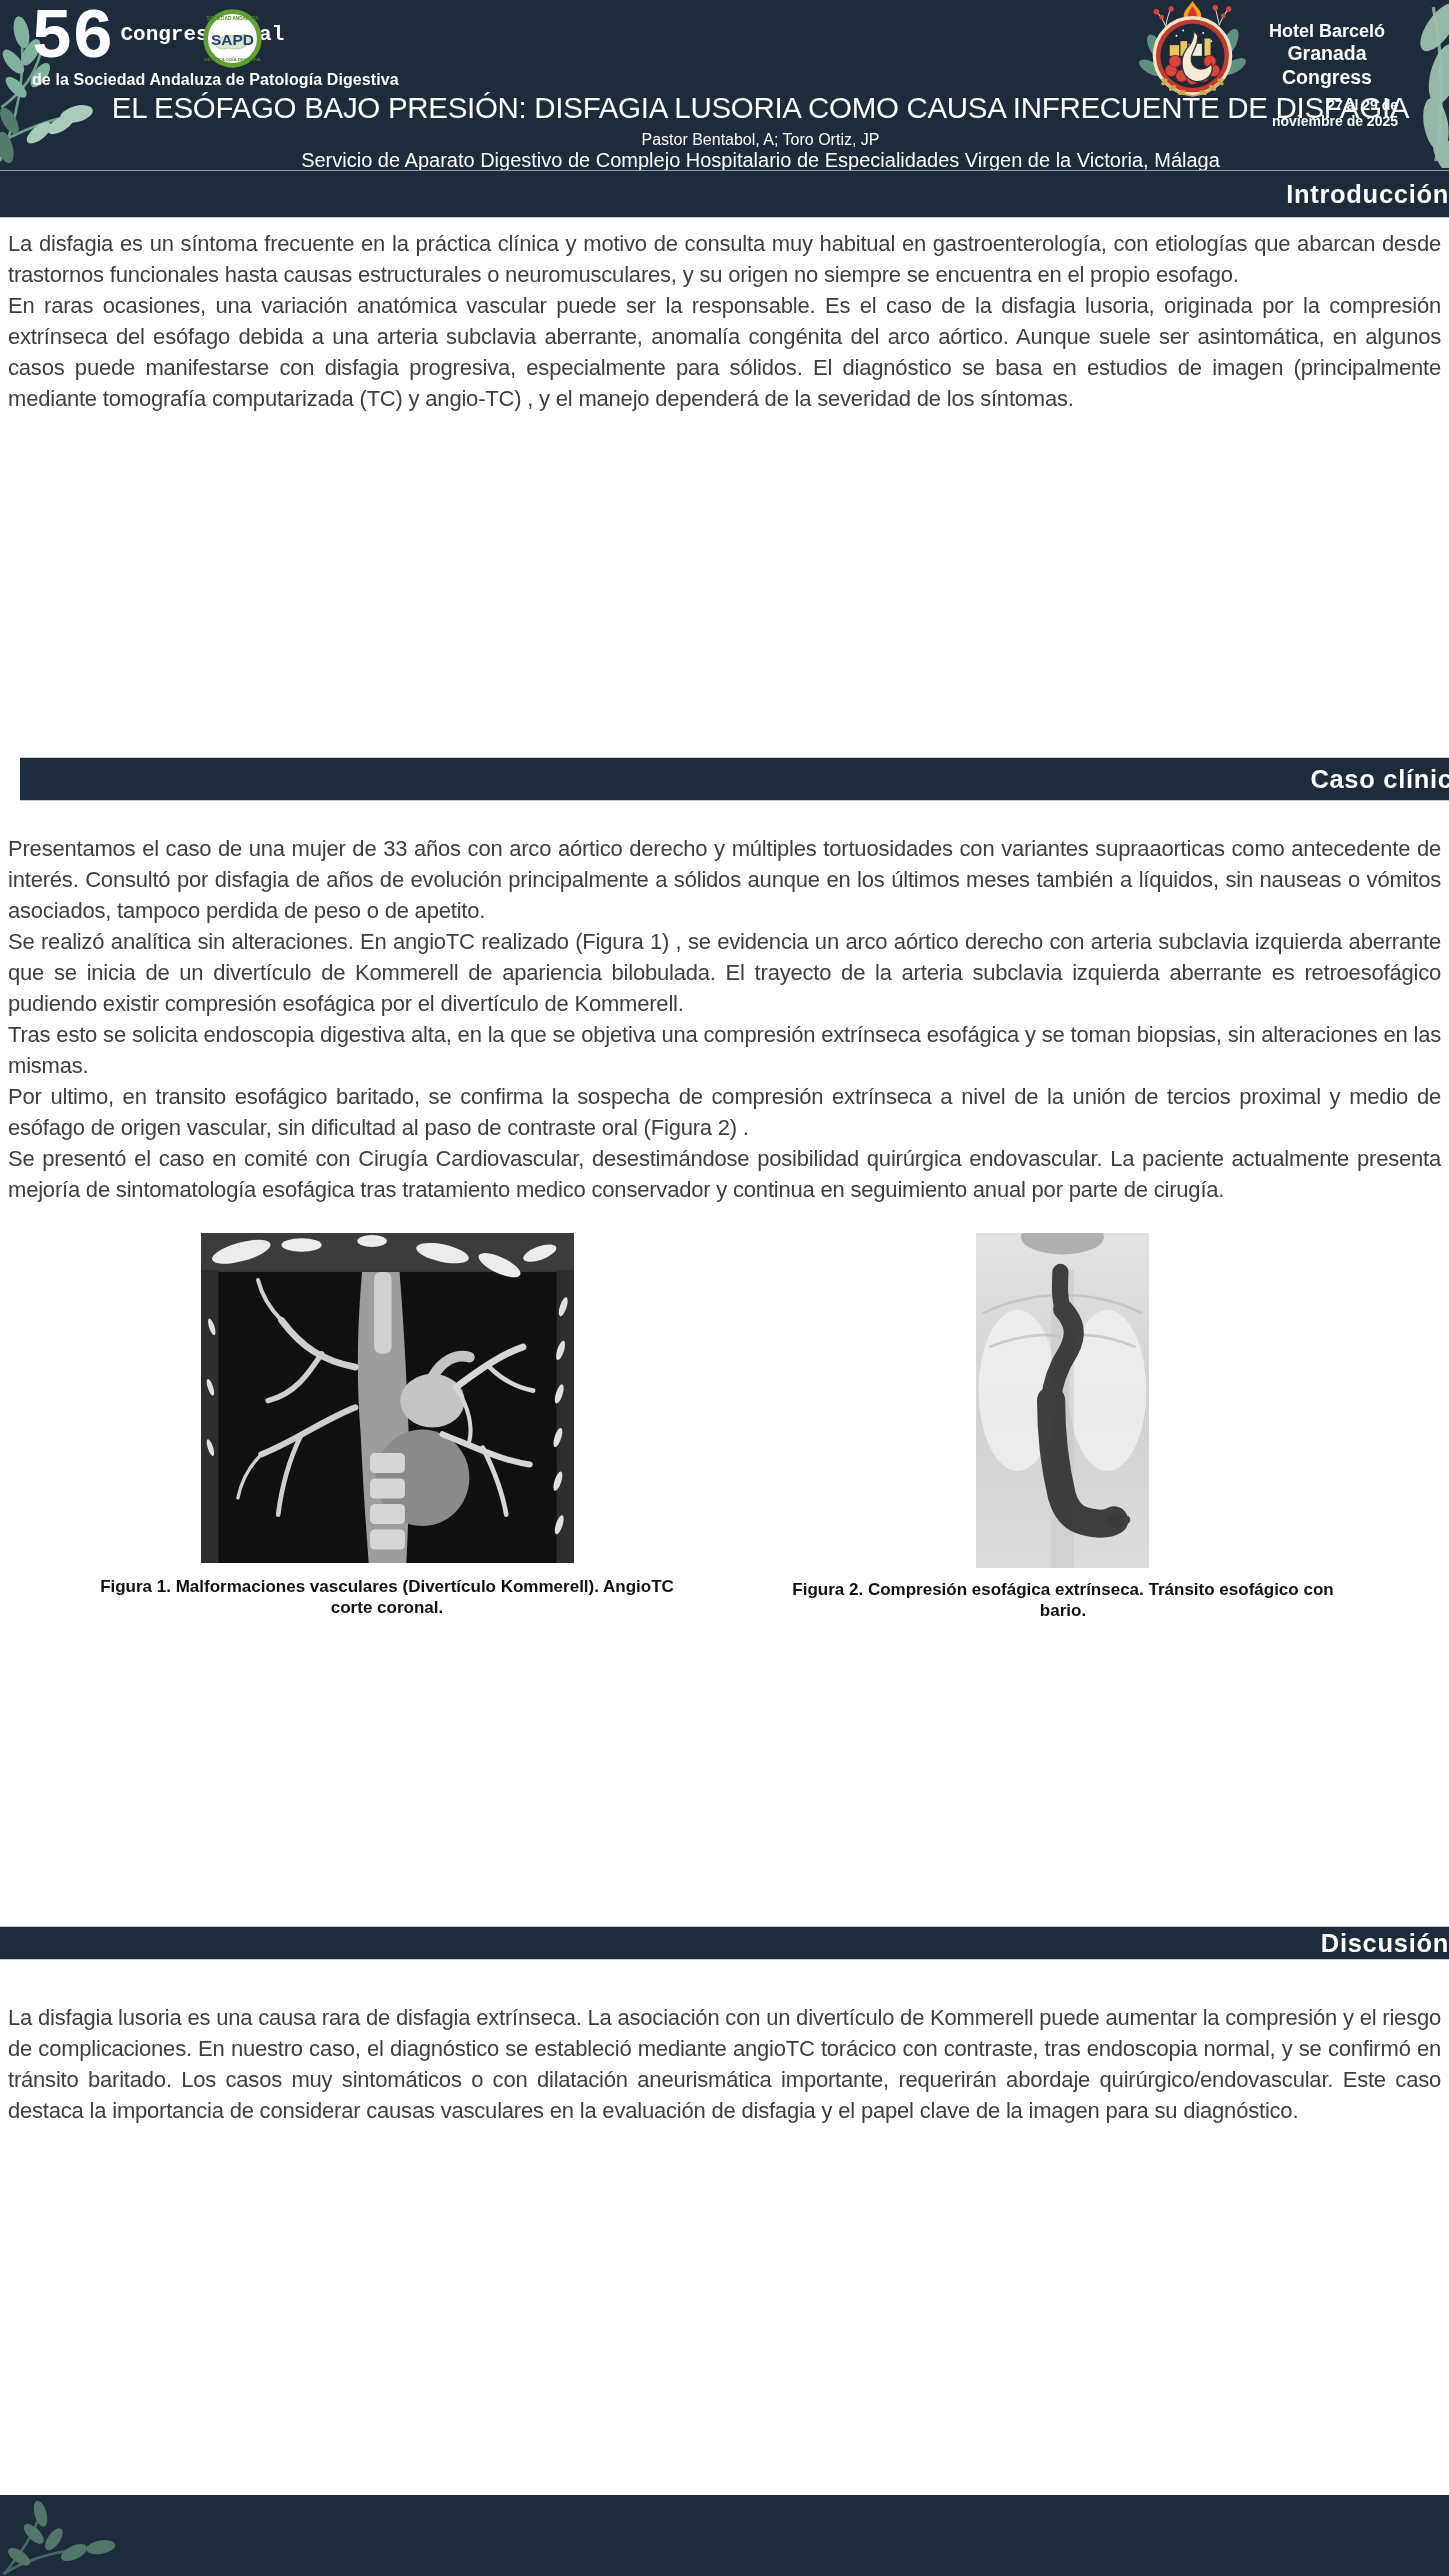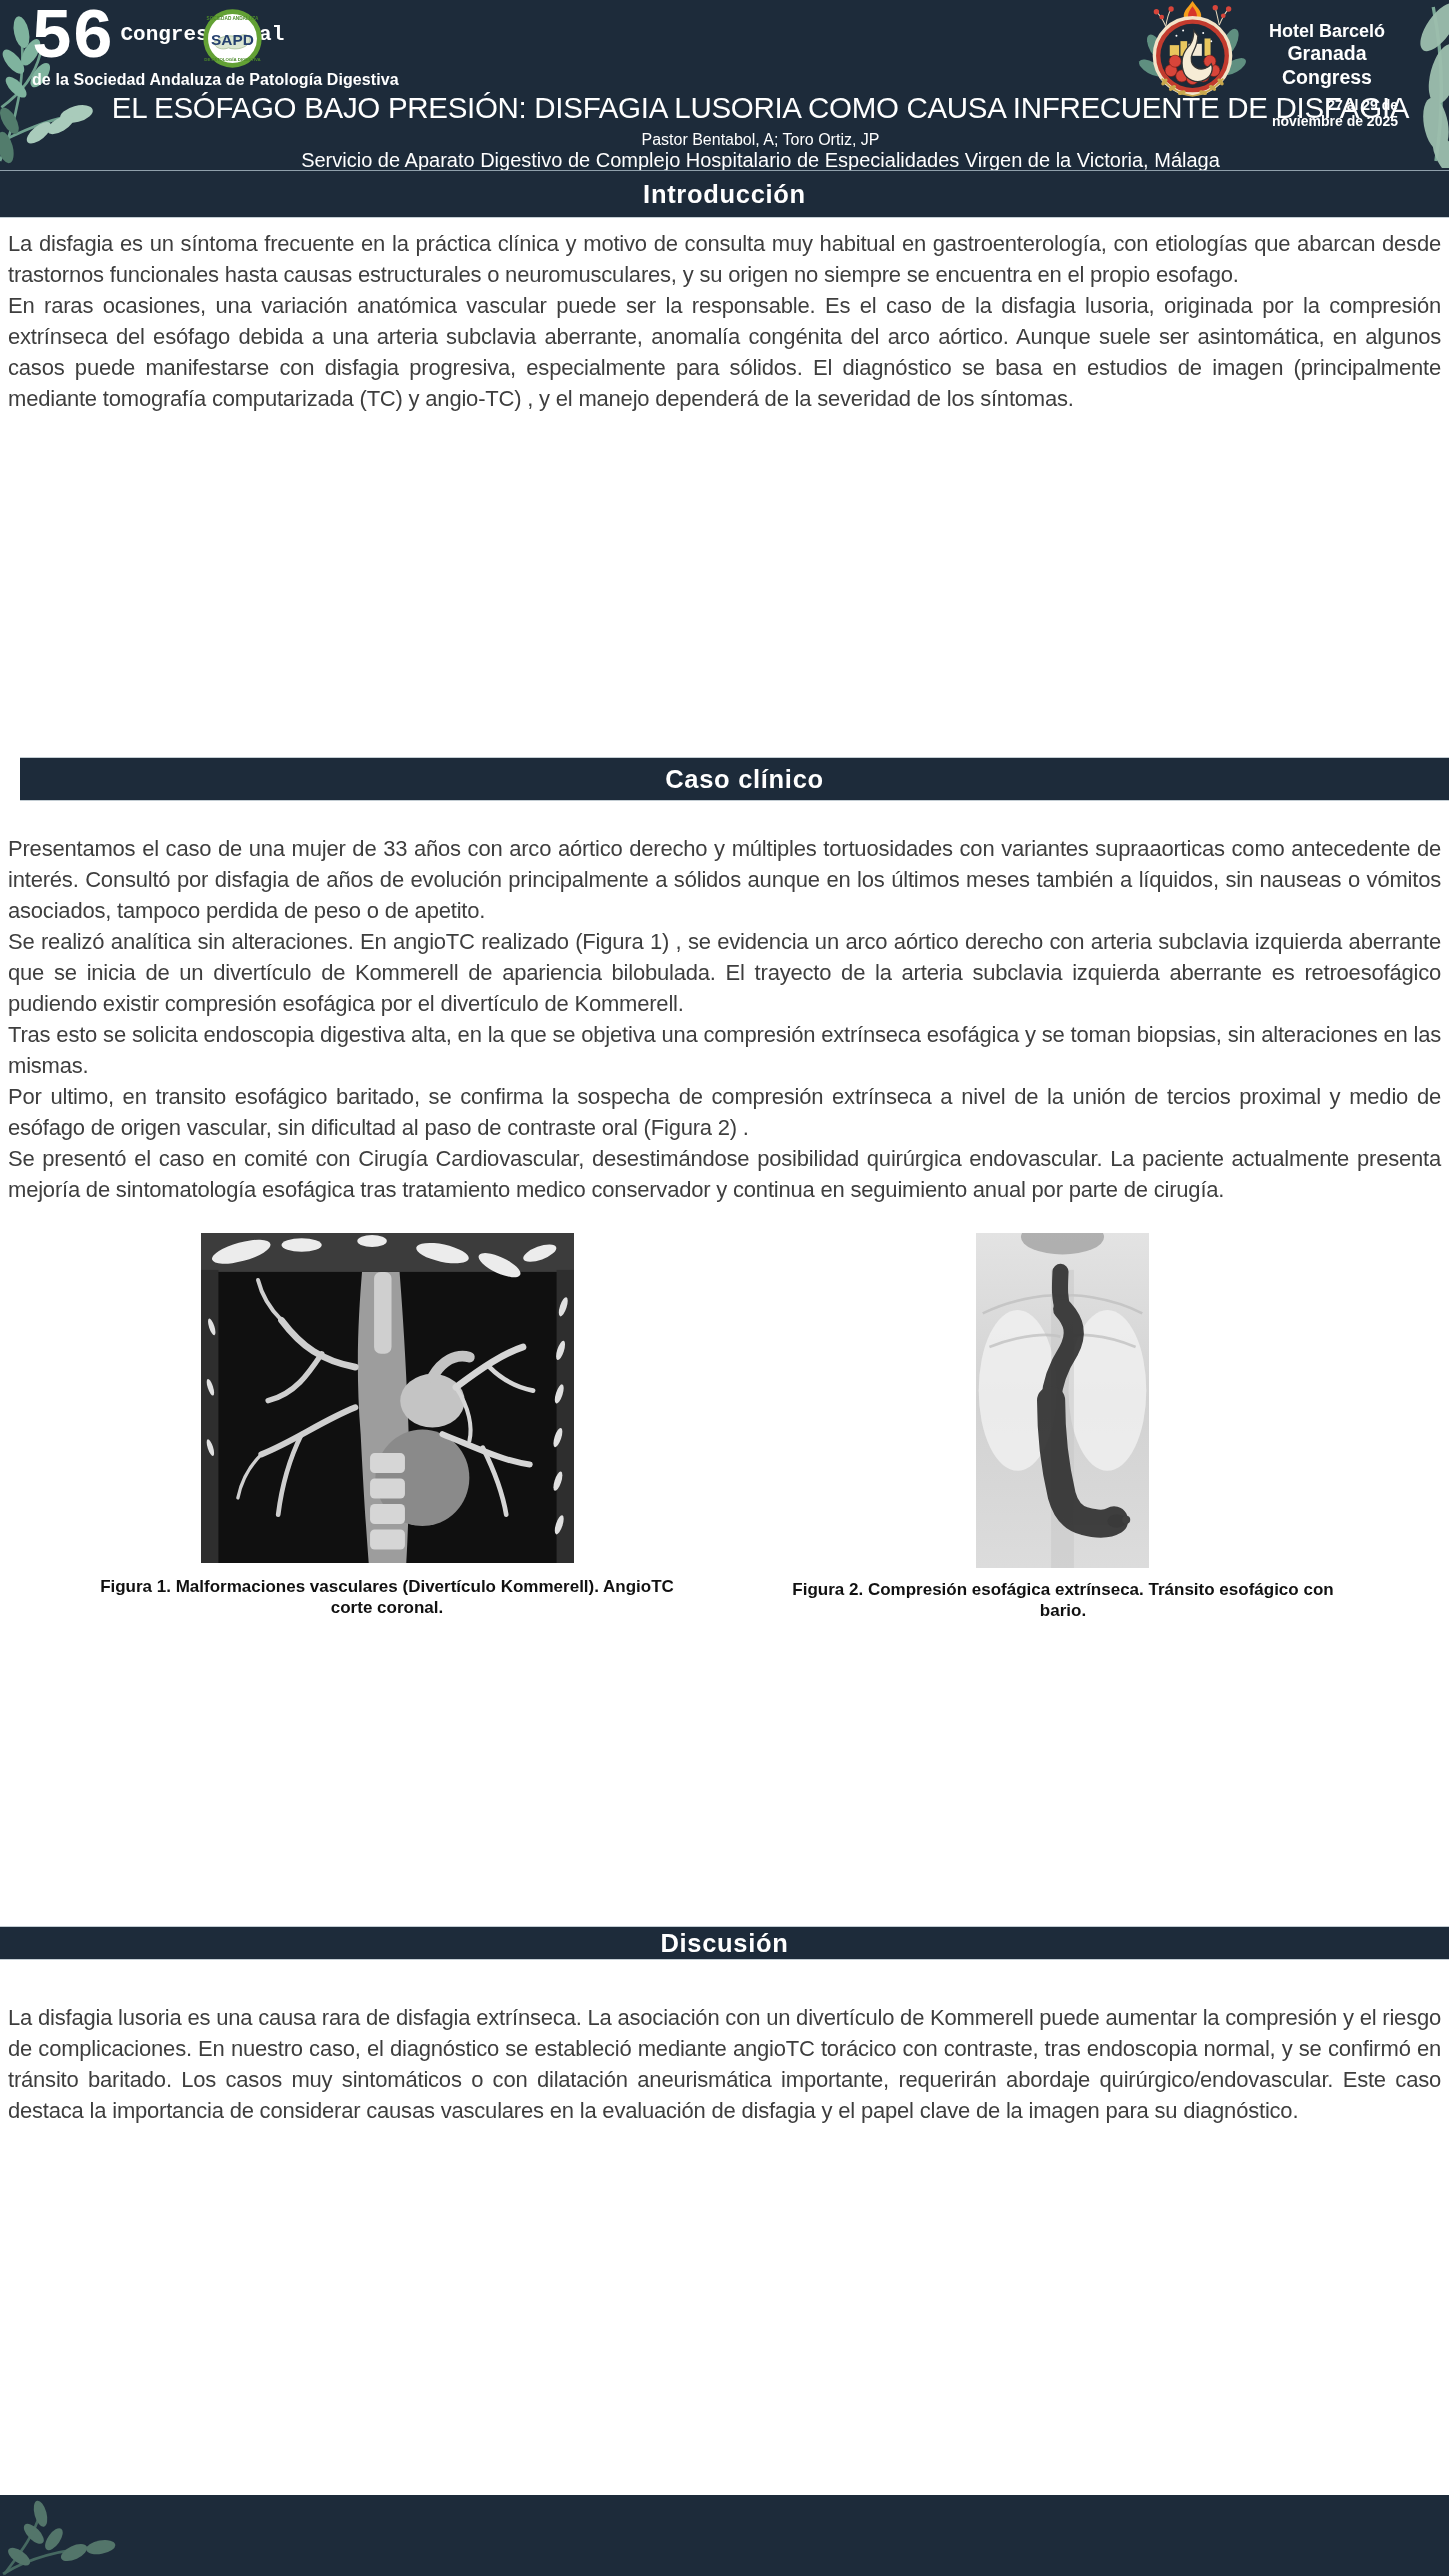--- a/index.html
+++ b/index.html
@@ -24,21 +24,21 @@
 
   
   .title-block { position:absolute; top:91px; left:0; width:1449px; text-align:center; color:#ffffff;margin-left:36px; }
   .title { font-size:29.5px; font-weight:400; line-height:34px; margin:0; letter-spacing:-0.3px; }
   .authors { font-size:16px; line-height:19px; margin-top:5.4px; }
   .affiliation { font-size:20px; line-height:19px; margin-top:1.3px; }
   .header-divider { position:absolute; top:170px; left:0; width:1449px; height:1.3px; background:#90a0ab; }
 
   
   .section-bar { position:absolute; left:0; width:1449px; height:44px; background:#1d2b3a;
-                 display:flex; align-items:center; justify-content:center;
+                 display:flex; align-items:center; justify-content:flex-end;
                  border-top:1.3px solid #c3cdd3; border-bottom:1.3px solid #c3cdd3; box-sizing:border-box; }
   #bar-intro { top:172px; height:46px; border-top:none; }
   #bar-case { top:757px;margin-left:20px; }
   #bar-disc { top:1926px; height:34px; }
   .section-heading { color:#ffffff; font-size:25.5px; font-weight:bold; letter-spacing:0.7px; }
 
   
   .body-text { position:absolute; left:8px; width:1433px; color:#3e3e3e;
                font-size:22px; line-height:31px; text-align:justify; letter-spacing:-0.2px; }
   .body-text p { margin:0; }

